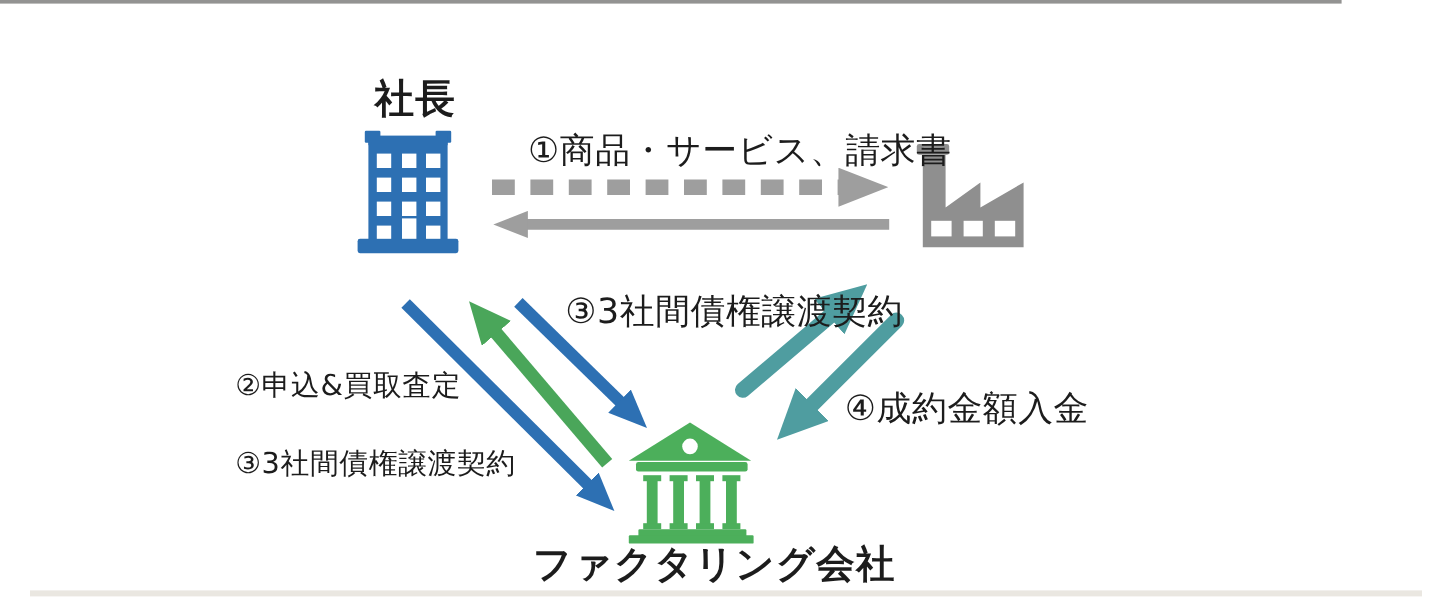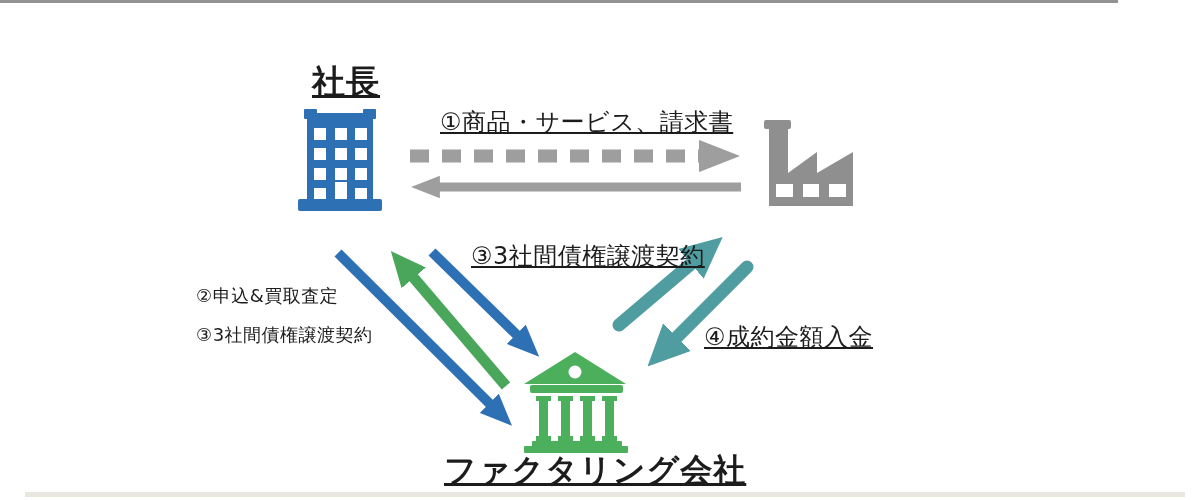--- a/index.html
+++ b/index.html
@@ -5,25 +5,25 @@
   html,body{margin:0;padding:0;background:#ffffff;}
   #canvas{
     position:relative;
     width:1200px;height:500px;
     overflow:hidden;
     background:#ffffff;
     font-family:"DejaVu Sans","Liberation Sans",sans-serif;
     color:#1c1c1c;
   }
   #diagram-svg{position:absolute;left:0;top:0;}
-  .lbl{position:absolute;white-space:nowrap;color:#1c1c1c;text-decoration:underline;}
+  .lbl{position:absolute;white-space:nowrap;color:#1c1c1c;}
   .entity-lbl{font-weight:bold;font-size:33px;letter-spacing:1px;}
-  .flow-lbl{font-size:24px;letter-spacing:0.5px;}
+  .flow-lbl{font-size:29px;letter-spacing:0.5px;}
   .steps{position:absolute;left:196px;top:276px;}
-  .steps .step-line{font-size:18px;line-height:39px;letter-spacing:0.5px;white-space:nowrap;}
+  .steps .step-line{font-size:24px;line-height:39px;letter-spacing:0.5px;white-space:nowrap;margin-top:26px;}
   #factoring-label{font-size:32px;text-align:right;}
   .edge-top{position:absolute;left:0;top:0;width:1118px;height:3px;background:#3a3a38;opacity:0.55;}
   .edge-bottom{position:absolute;left:25px;top:492px;width:1160px;height:5px;background:#eae7e1;}
 </style>
 </head>
 <body>
 
 <div id="canvas">
 
   <div class="edge-top"></div>

